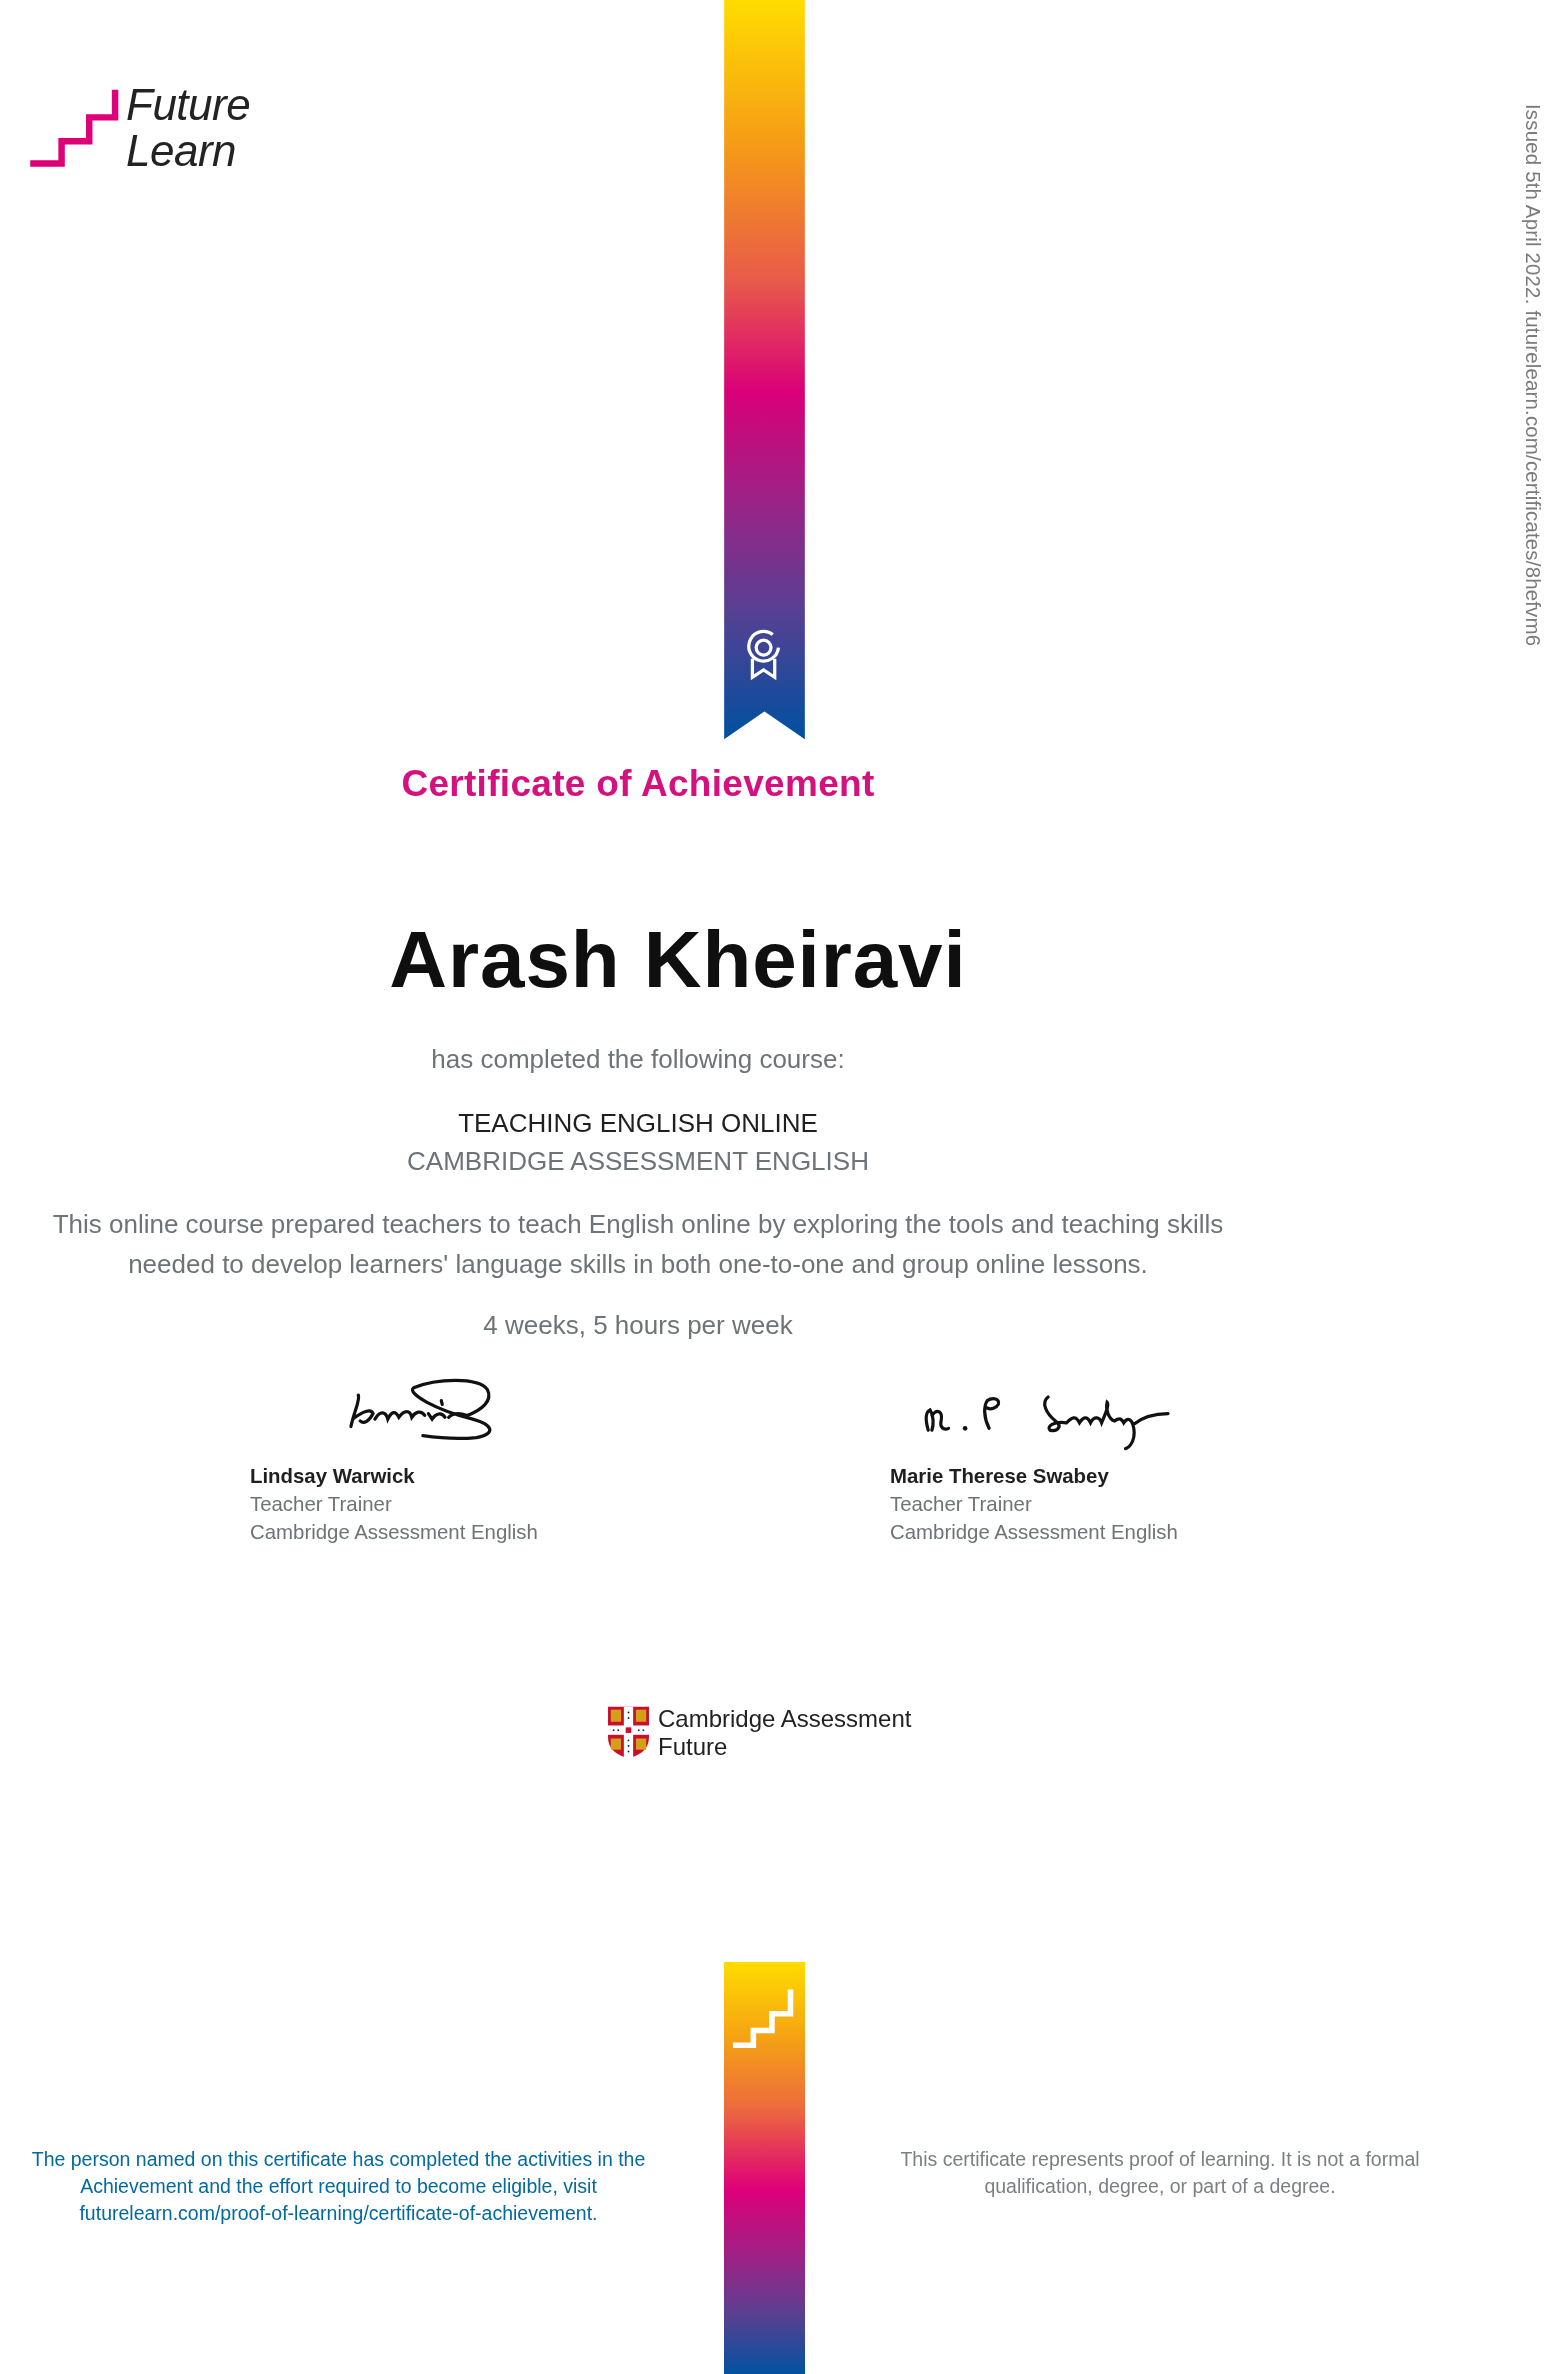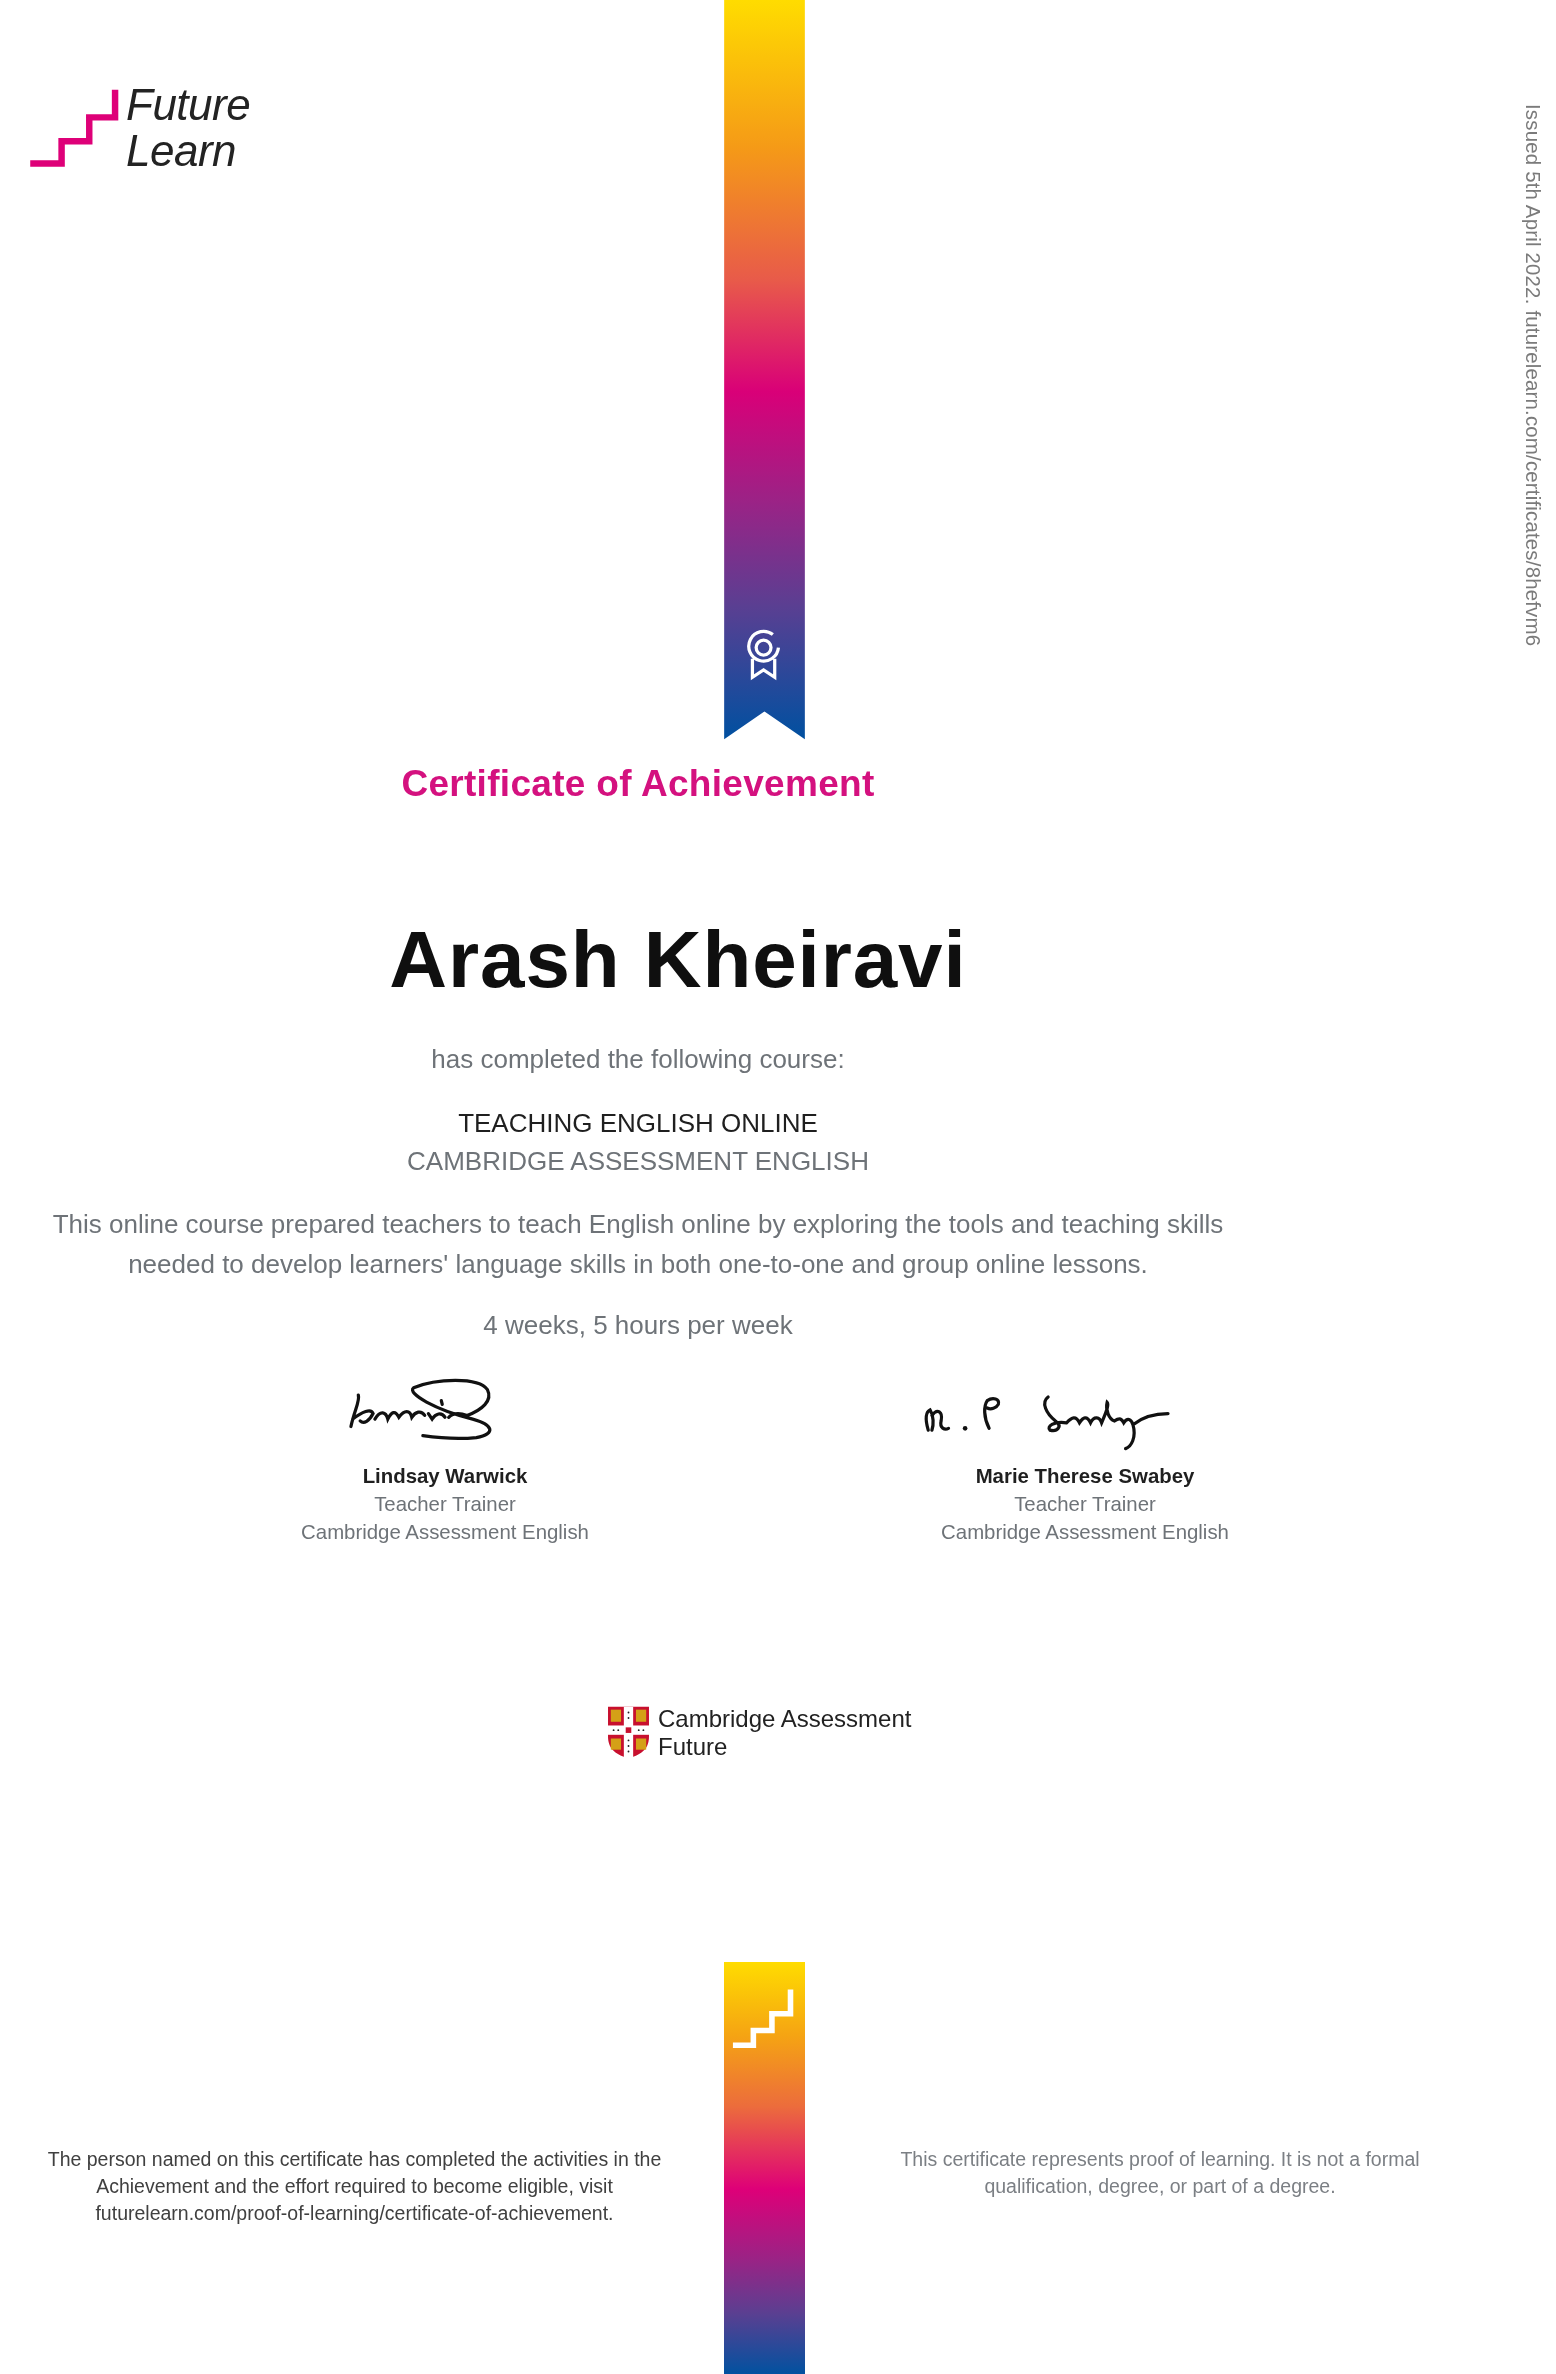--- a/index.html
+++ b/index.html
@@ -24,32 +24,32 @@
 
   .center { left:0; width:1276px; text-align:center; }
   .cert-title { top:763px; font-size:37px; font-weight:600; color:#d4117f; letter-spacing:0.3px; }
   .name { top:914px; font-size:80px; font-weight:700; color:#0f0f0f; letter-spacing:0.9px;margin-left:40px; }
   .completed { top:1044px; font-size:26px; color:#6e7378; }
   .course { top:1108px; font-size:26px; color:#1f1f1f; font-weight:500; }
   .provider { top:1146px; font-size:26px; color:#6e7378; font-weight:500; }
   .desc { top:1204px; font-size:26px; color:#6e7378; line-height:40px; }
   .duration { top:1310px; font-size:26px; color:#6e7378; }
 
-  .signer { width:390px; text-align:center; }
+  .signer { width:390px; }
   .signer .sig { height:83px; position:relative; }
   .signer .sname { font-size:20.4px; font-weight:700; color:#1f1f1f; margin-top:5.6px; line-height:28px; }
   .signer .srole, .signer .sorg { font-size:20.4px; color:#6e7378; line-height:28px; }
   .signer-1 { left:250px; top:1373px; }
   .signer-2 { left:890px; top:1373px; }
 
   .partner { left:606px; top:1705px; height:59px; }
   .partner svg { position:absolute; left:0; top:0; }
   .partner-text { position:absolute; left:52px; top:0; font-size:24px; line-height:28px; color:#222; white-space:nowrap; }
 
-  .foot-left { left:0; top:2146px; width:677px; text-align:center; font-size:19.5px; line-height:27px; color:#404040;padding-left:16px; }
+  .foot-left { left:0; top:2146px; width:677px; text-align:center; font-size:19.5px; line-height:27px; color:#0369a1; }
   .foot-right { left:863px; top:2146px; width:594px; text-align:center; font-size:19.5px; line-height:27px; color:#7b7f84; }
 </style>
 </head>
 <body>
 
 <div class="abs logo">
   <svg width="93" height="83" viewBox="0 0 100 90">
     <polyline points="2,84 36,84 36,60 66,60 66,34 94,34 94,4" fill="none" stroke="#de0078" stroke-width="7"></polyline>
   </svg>
   <div class="logo-text">

